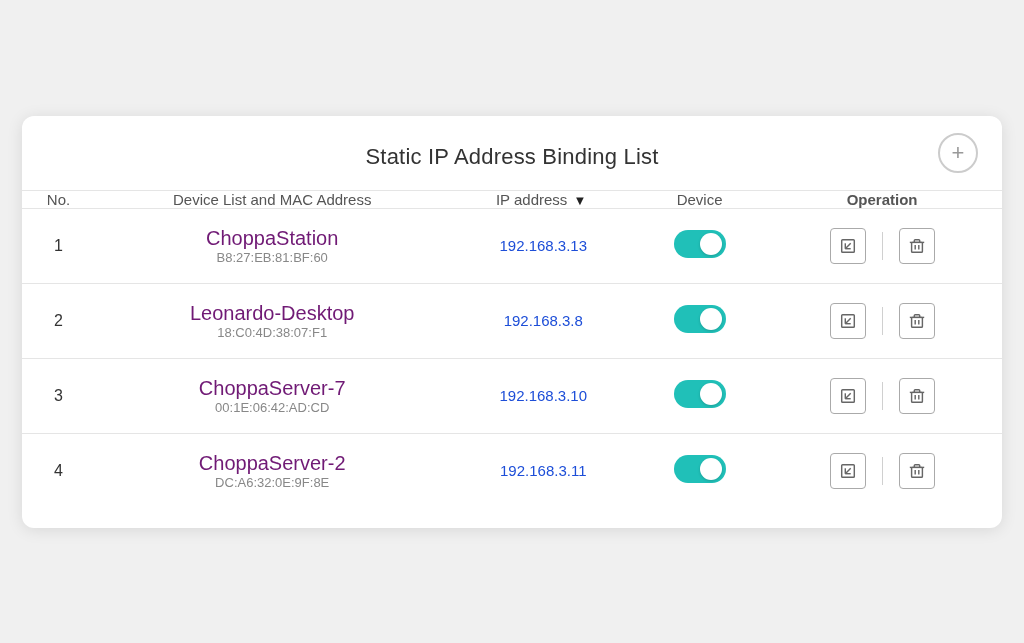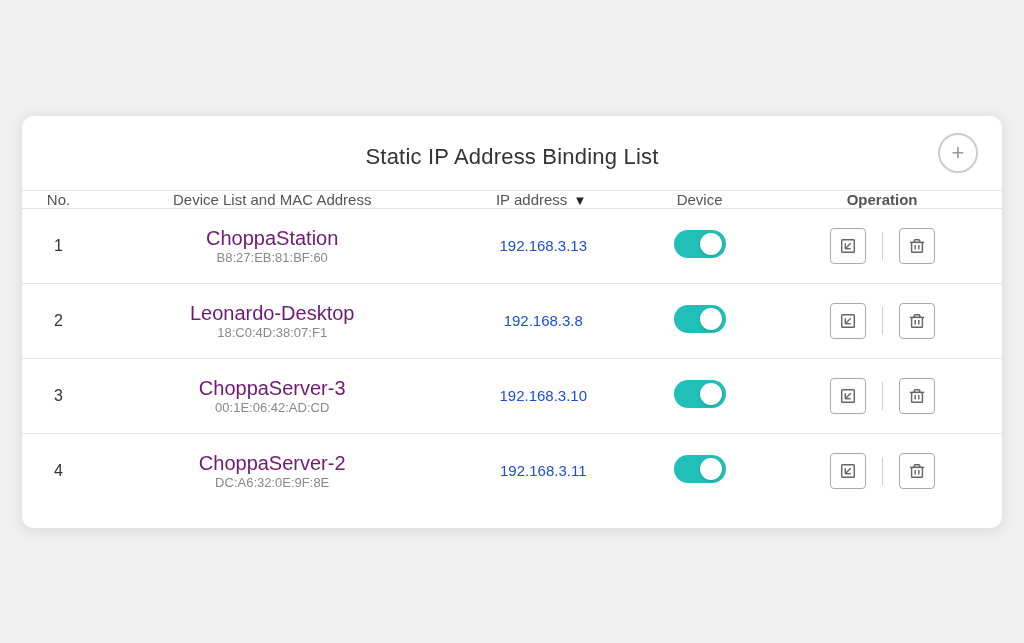--- a/index.html
+++ b/index.html
@@ -294,21 +294,21 @@
           <line x1="12" y1="9" x2="12" y2="14"></line>
           <path d="M7 6V4a1 1 0 0 1 1-1h4a1 1 0 0 1 1 1v2"></path>
         </svg>
       </button>
     </div>
   </td>
         </tr>
         <tr>
           <td class="col-no">3</td>
           <td class="col-device">
-    <div class="device-name">ChoppaServer-3</div>
+    <div class="device-name">ChoppaServer-7</div>
     <div class="device-mac">00:1E:06:42:AD:CD</div>
   </td>
           <td class="col-ip"><span class="ip-address">192.168.3.10</span></td>
           <td class="col-enable">
     <div class="toggle-wrap">
       <label class="toggle">
         <input type="checkbox" checked="" style="">
         <span class="toggle-slider"></span>
       </label>
     </div>

